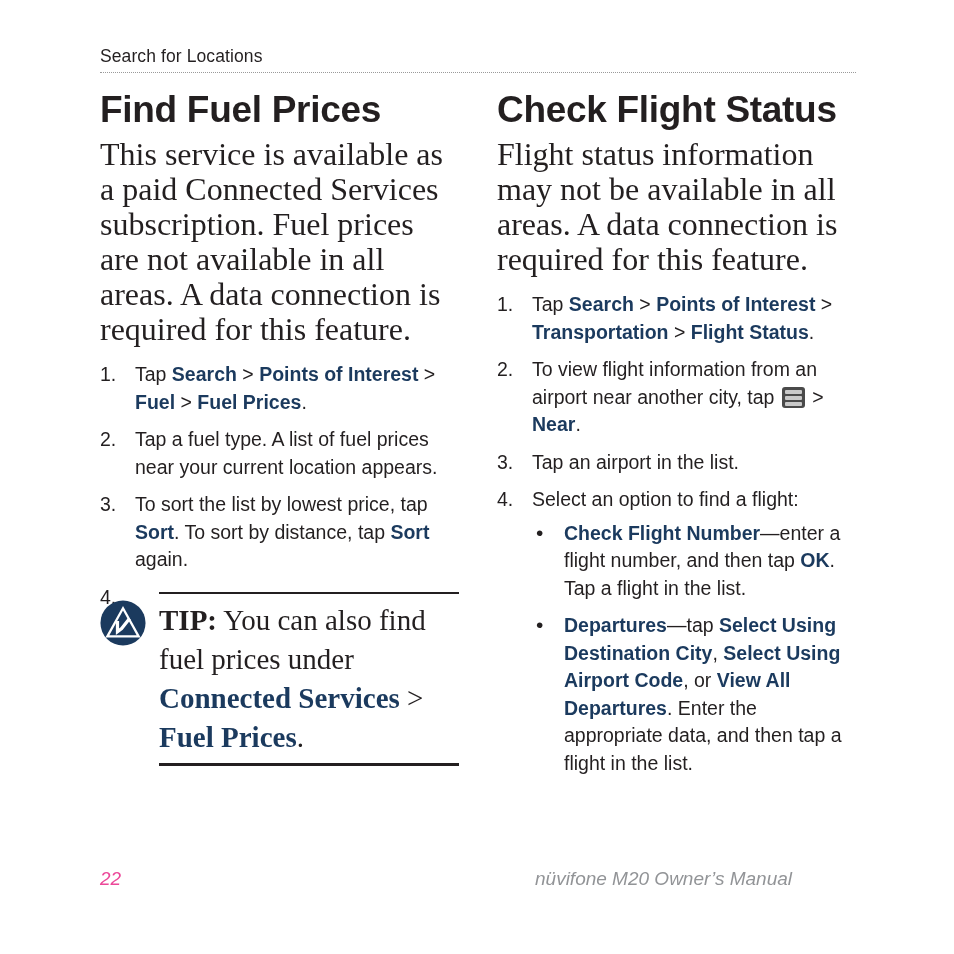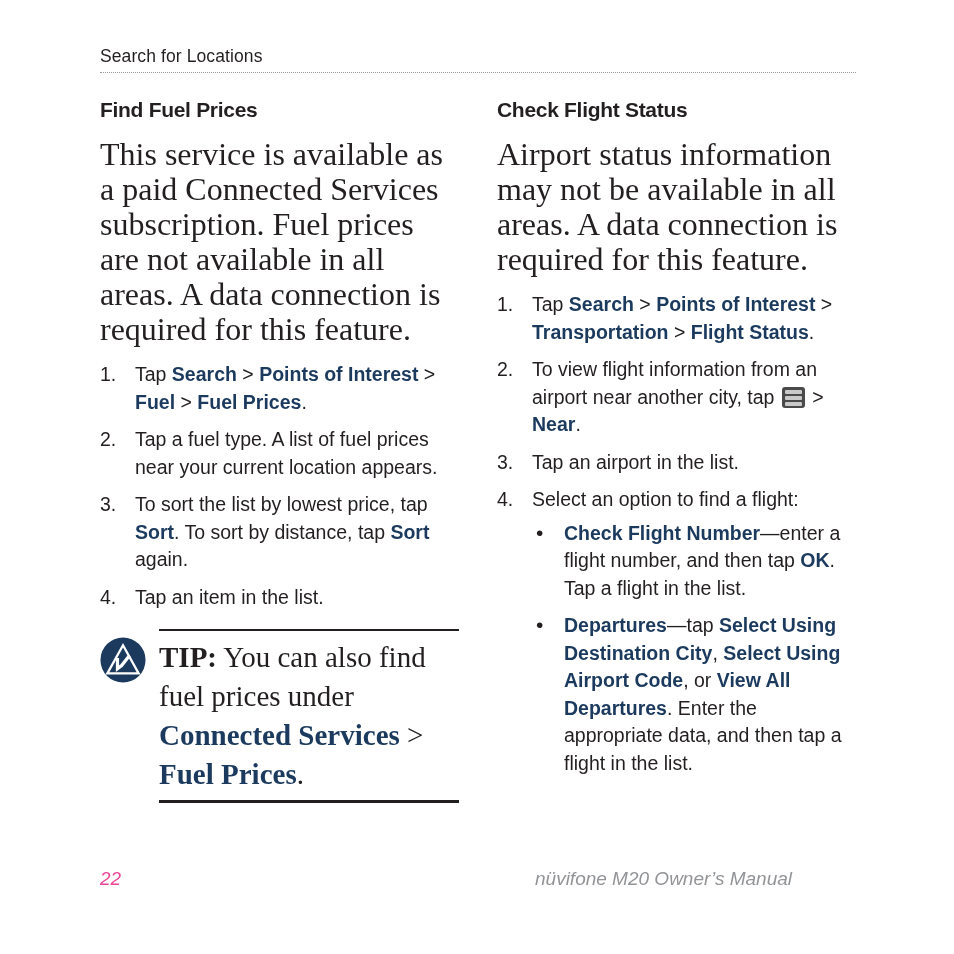--- a/index.html
+++ b/index.html
@@ -47,21 +47,21 @@
     gap: 38px;
   }
   .col {
     width: 359px;
   }
 
   h1.section-title {
     margin: 0 0 9px 0;
     font-family: "Liberation Sans", sans-serif;
     font-weight: bold;
-    font-size: 21px;
+    font-size: 37px;
     line-height: 36px;
     color: #231f20;
     letter-spacing: -0.3px;
   }
 
   p.intro {
     margin: 0 0 14px 0;
     font-family: "Liberation Serif", serif;
     font-size: 32px;
     line-height: 35px;
@@ -219,41 +219,40 @@
         <li>
           <span class="num">2.</span>
           <span class="rich">Tap a fuel type. A list of fuel prices near your current location appears.</span>
         </li>
         <li>
           <span class="num">3.</span>
           <span class="rich">To sort the list by lowest price, tap <b class="ui">Sort</b>. To sort by distance, tap <b class="ui">Sort</b> again.</span>
         </li>
         <li>
           <span class="num">4.</span>
-          <span class="rich">Tap an item in the list.</span>
         </li>
       </ol>
 
       <div class="tip-box">
         <span class="tip-logo">
           <svg viewBox="0 0 100 100" width="46" height="46" aria-hidden="true">
             <circle cx="50" cy="50" r="49" fill="#1b3a5e"></circle>
             <path d="M50 18 L84 79 L16 79 Z" fill="none" stroke="#ffffff" stroke-width="5"></path>
             <path d="M38 49 L38 69 L47 62 L62 43" fill="none" stroke="#ffffff" stroke-width="7" stroke-linecap="square" stroke-linejoin="miter"></path>
           </svg>
         </span>
         <div class="tip-body">
           <b class="tiplabel">TIP:</b><span class="rich"> You can also find fuel prices under <b class="ui">Connected Services</b> &gt; <b class="ui">Fuel Prices</b>.</span>
         </div>
       </div>
     </div>
 
     <div class="col">
       <h1 class="section-title">Check Flight Status</h1>
-      <p class="intro">Airport status information may not be available in all areas. A data connection is required for this feature.</p>
+      <p class="intro">Flight status information may not be available in all areas. A data connection is required for this feature.</p>
 
       <ol class="steps">
         <li>
           <span class="num">1.</span>
           <span class="rich">Tap <b class="ui">Search</b> &gt; <b class="ui">Points of Interest</b> &gt; <b class="ui">Transportation</b> &gt; <b class="ui">Flight Status</b>.</span>
         </li>
         <li>
           <span class="num">2.</span>
           <span class="rich">To view flight information from an airport near another city, tap <span class="menu-icon"><i></i><i></i><i></i></span> &gt; <b class="ui">Near</b>.</span>
         </li>

